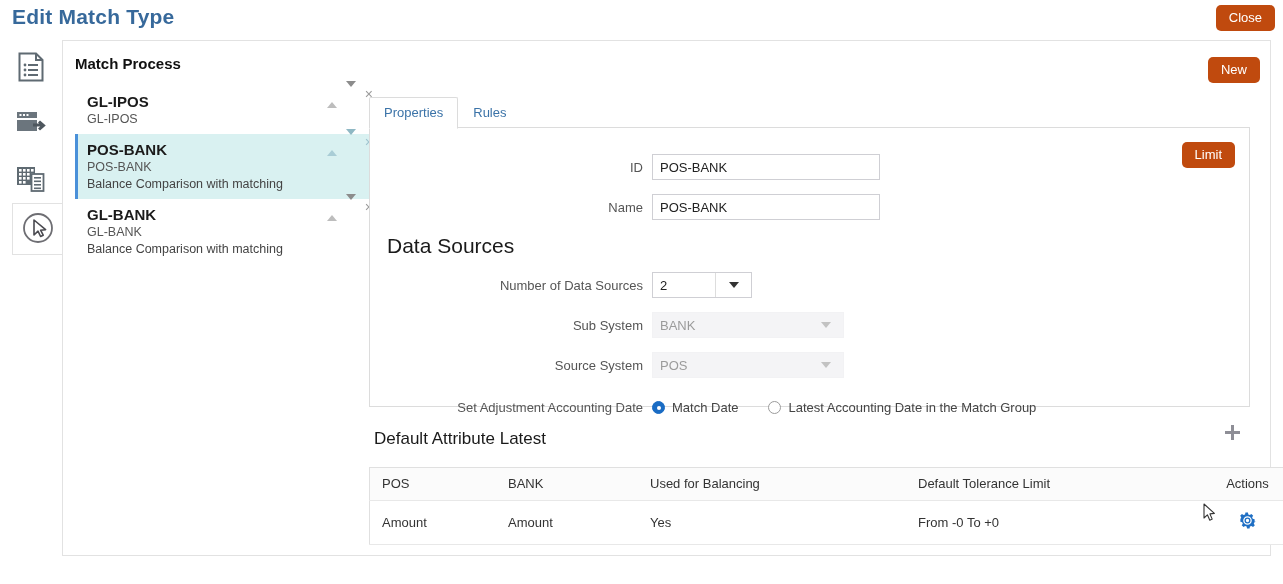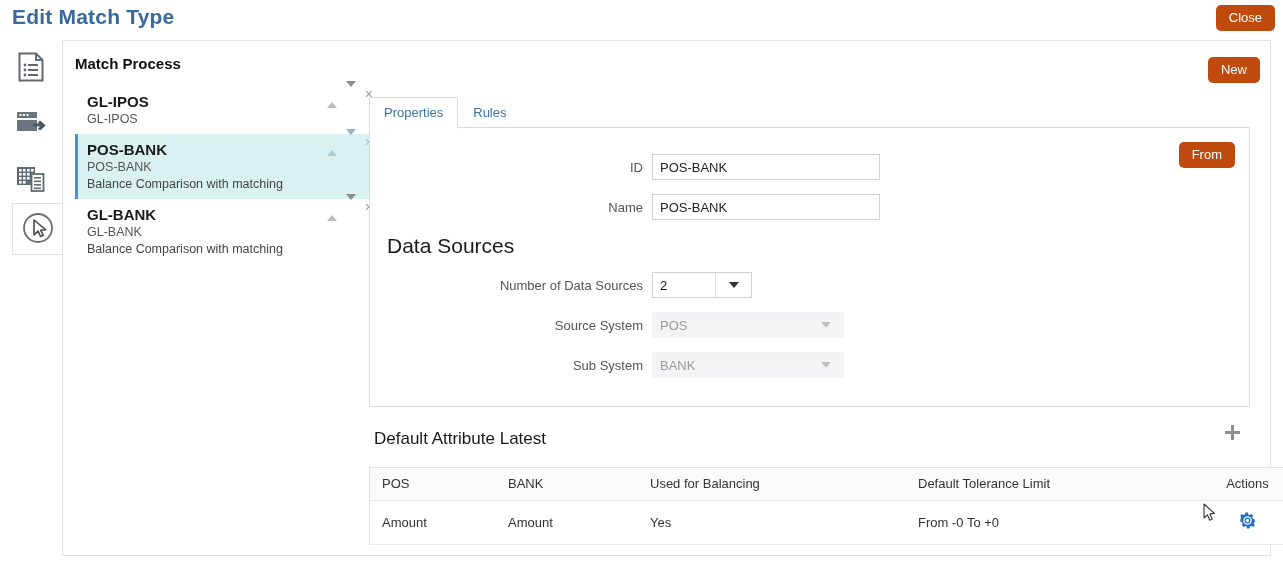--- a/index.html
+++ b/index.html
@@ -528,21 +528,21 @@
 
     <button id="new-button" class="btn-orange">New</button>
 
     <div id="tabs">
       <div class="tab active">Properties</div>
       <div class="tab">Rules</div>
     </div>
 
     <div id="properties-card">
 
-      <button id="save-button" class="btn-orange">From</button>
+      <button id="save-button" class="btn-orange">Limit</button>
 
       <div id="form-area">
 
         <div class="field-row">
           <div class="field-label" style="width:282px">ID</div>
           <input class="text-input" style="width: 228px;" value="POS-BANK">
         </div>
 
         <div class="field-row">
           <div class="field-label" style="width:282px">Name</div>
@@ -554,35 +554,42 @@
         <div class="field-row">
           <div class="field-label" style="width:282px">Number of Data Sources</div>
           <div class="select-box enabled" style="width:100px">
             <span class="select-value">2</span>
             <span class="select-sep"></span>
             <span class="caret"></span>
           </div>
         </div>
 
         <div class="field-row">
+          <div class="field-label" style="width:282px">Sub System</div>
+          <div class="select-box disabled" style="width:192px">
+            <span class="select-value">BANK</span>
+            <span class="caret"></span>
+          </div>
+        </div>
+
+        <div class="field-row">
           <div class="field-label" style="width:282px">Source System</div>
           <div class="select-box disabled" style="width:192px">
             <span class="select-value">POS</span>
             <span class="caret"></span>
           </div>
         </div>
 
-        <div class="field-row">
-          <div class="field-label" style="width:282px">Sub System</div>
-          <div class="select-box disabled" style="width:192px">
-            <span class="select-value">BANK</span>
-            <span class="caret"></span>
-          </div>
+        <div class="radio-row">
+          <div class="field-label" style="width:282px">Set Adjustment Accounting Date</div>
+          <span class="radio checked"></span>
+          <span class="radio-label">Match Date</span>
+          <span class="radio"></span>
+          <span class="radio-label">Latest Accounting Date in the Match Group</span>
         </div>
-
 
       </div>
     </div>
 
     <div id="mapping-section">
       <div id="mapping-title">Default Attribute Latest</div>
       <div id="add-mapping-button">
         <span class="plus-icon"></span>
       </div>
 

